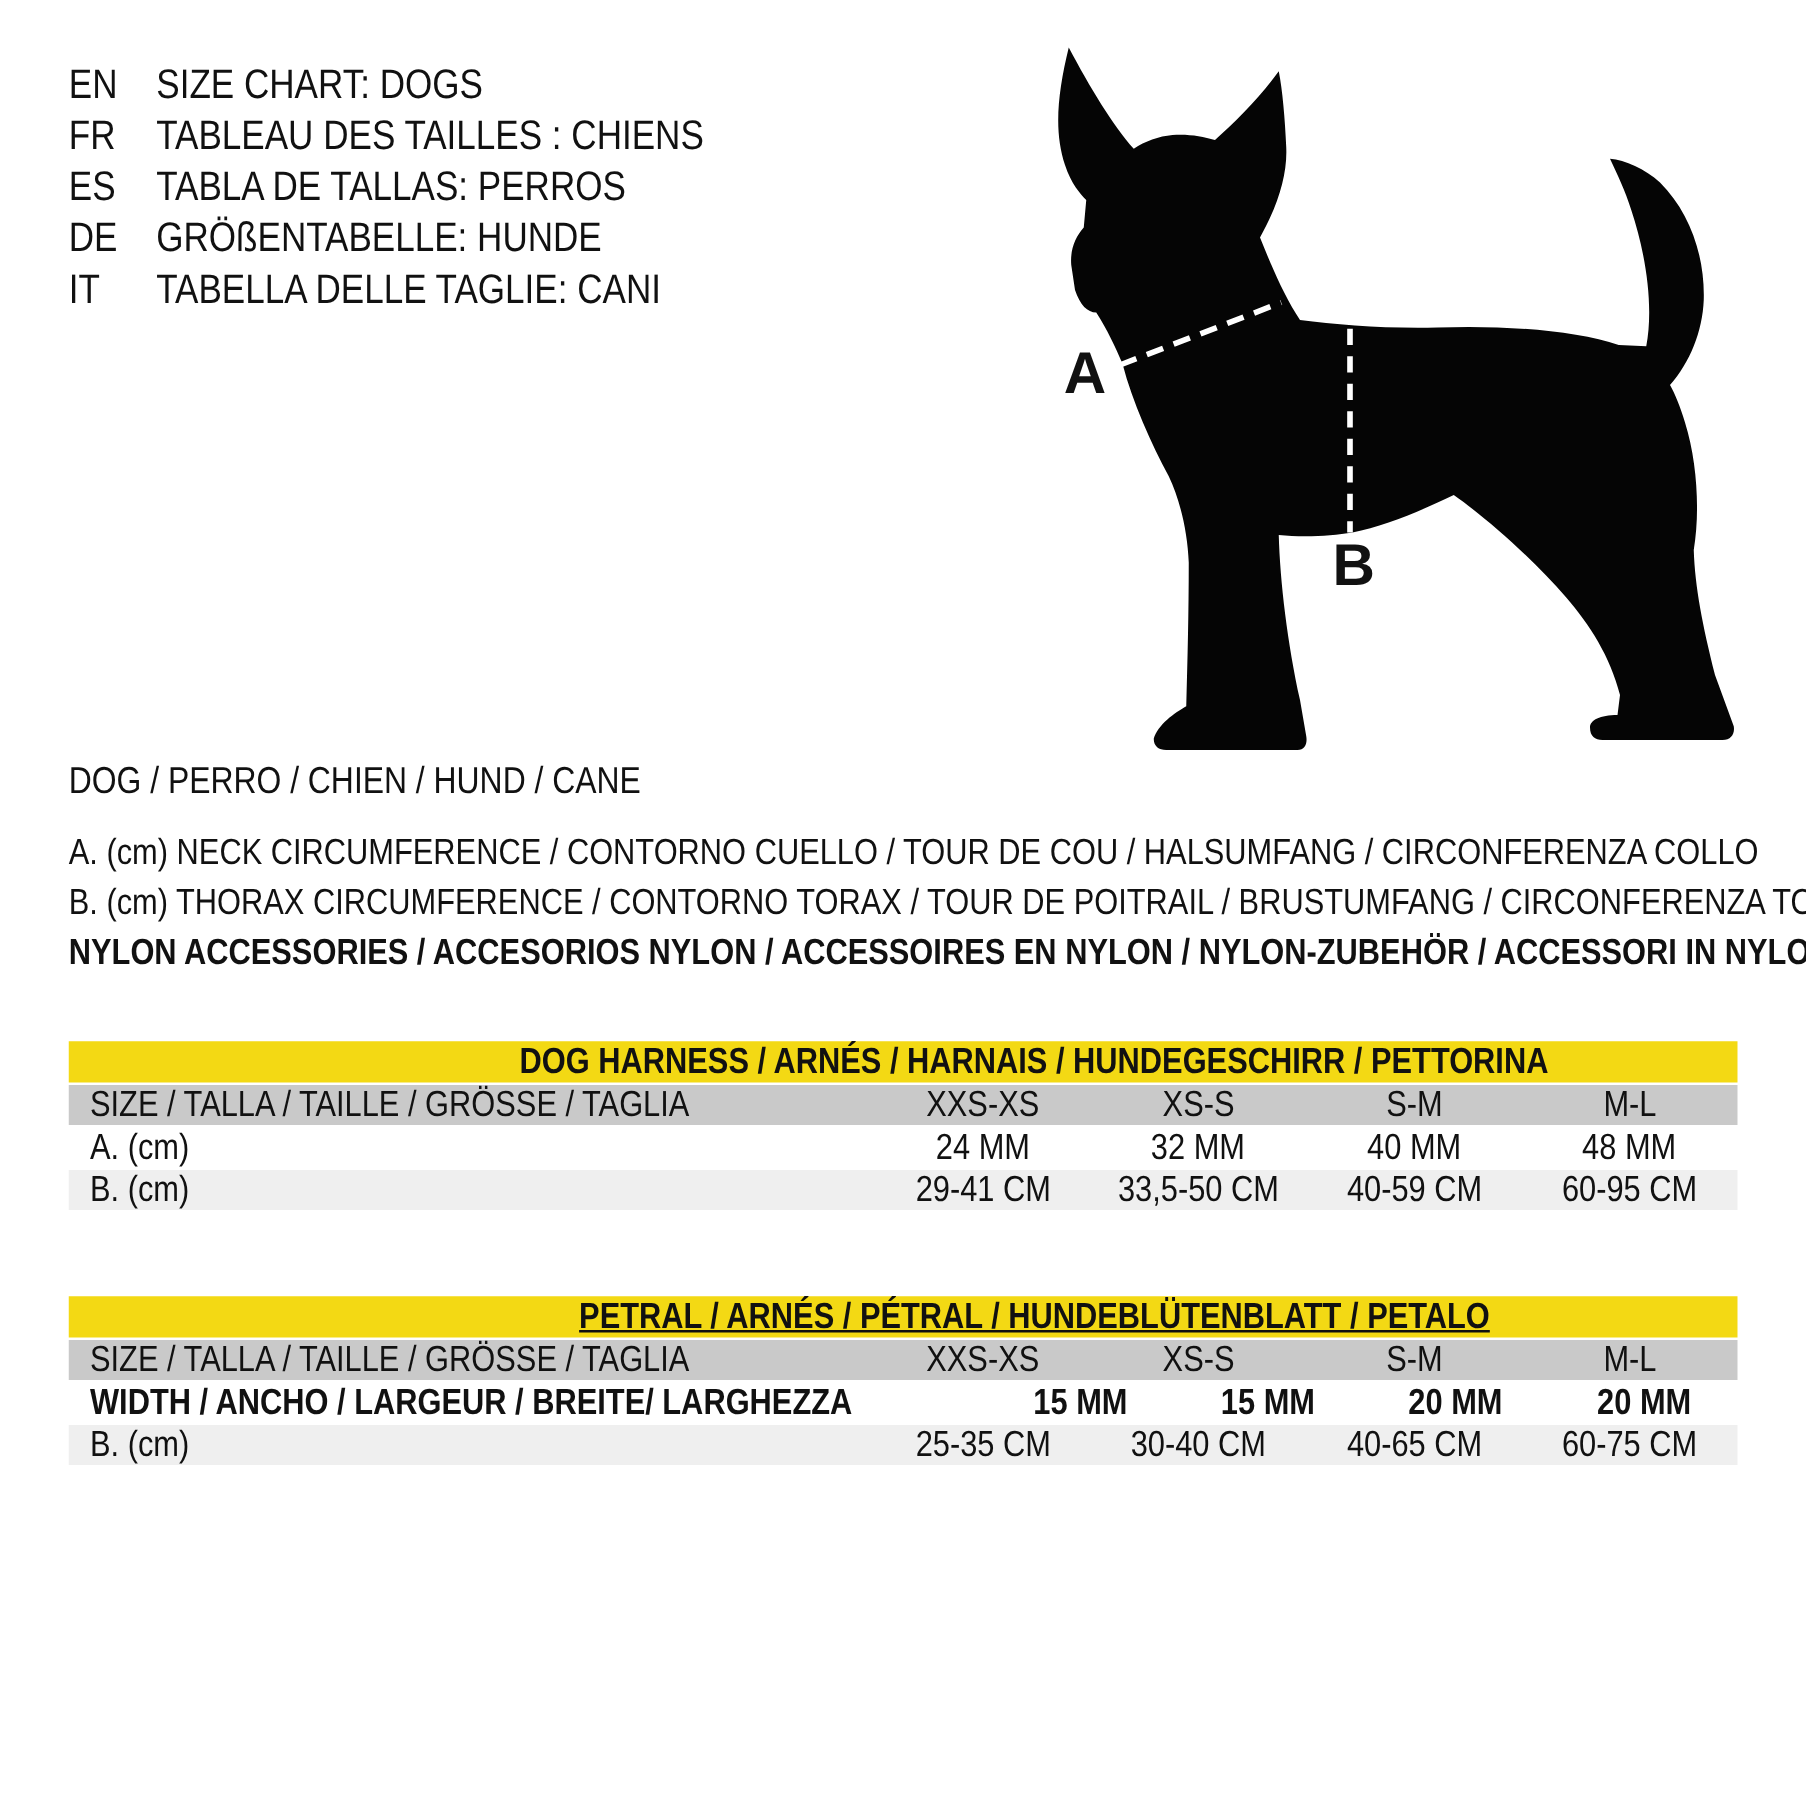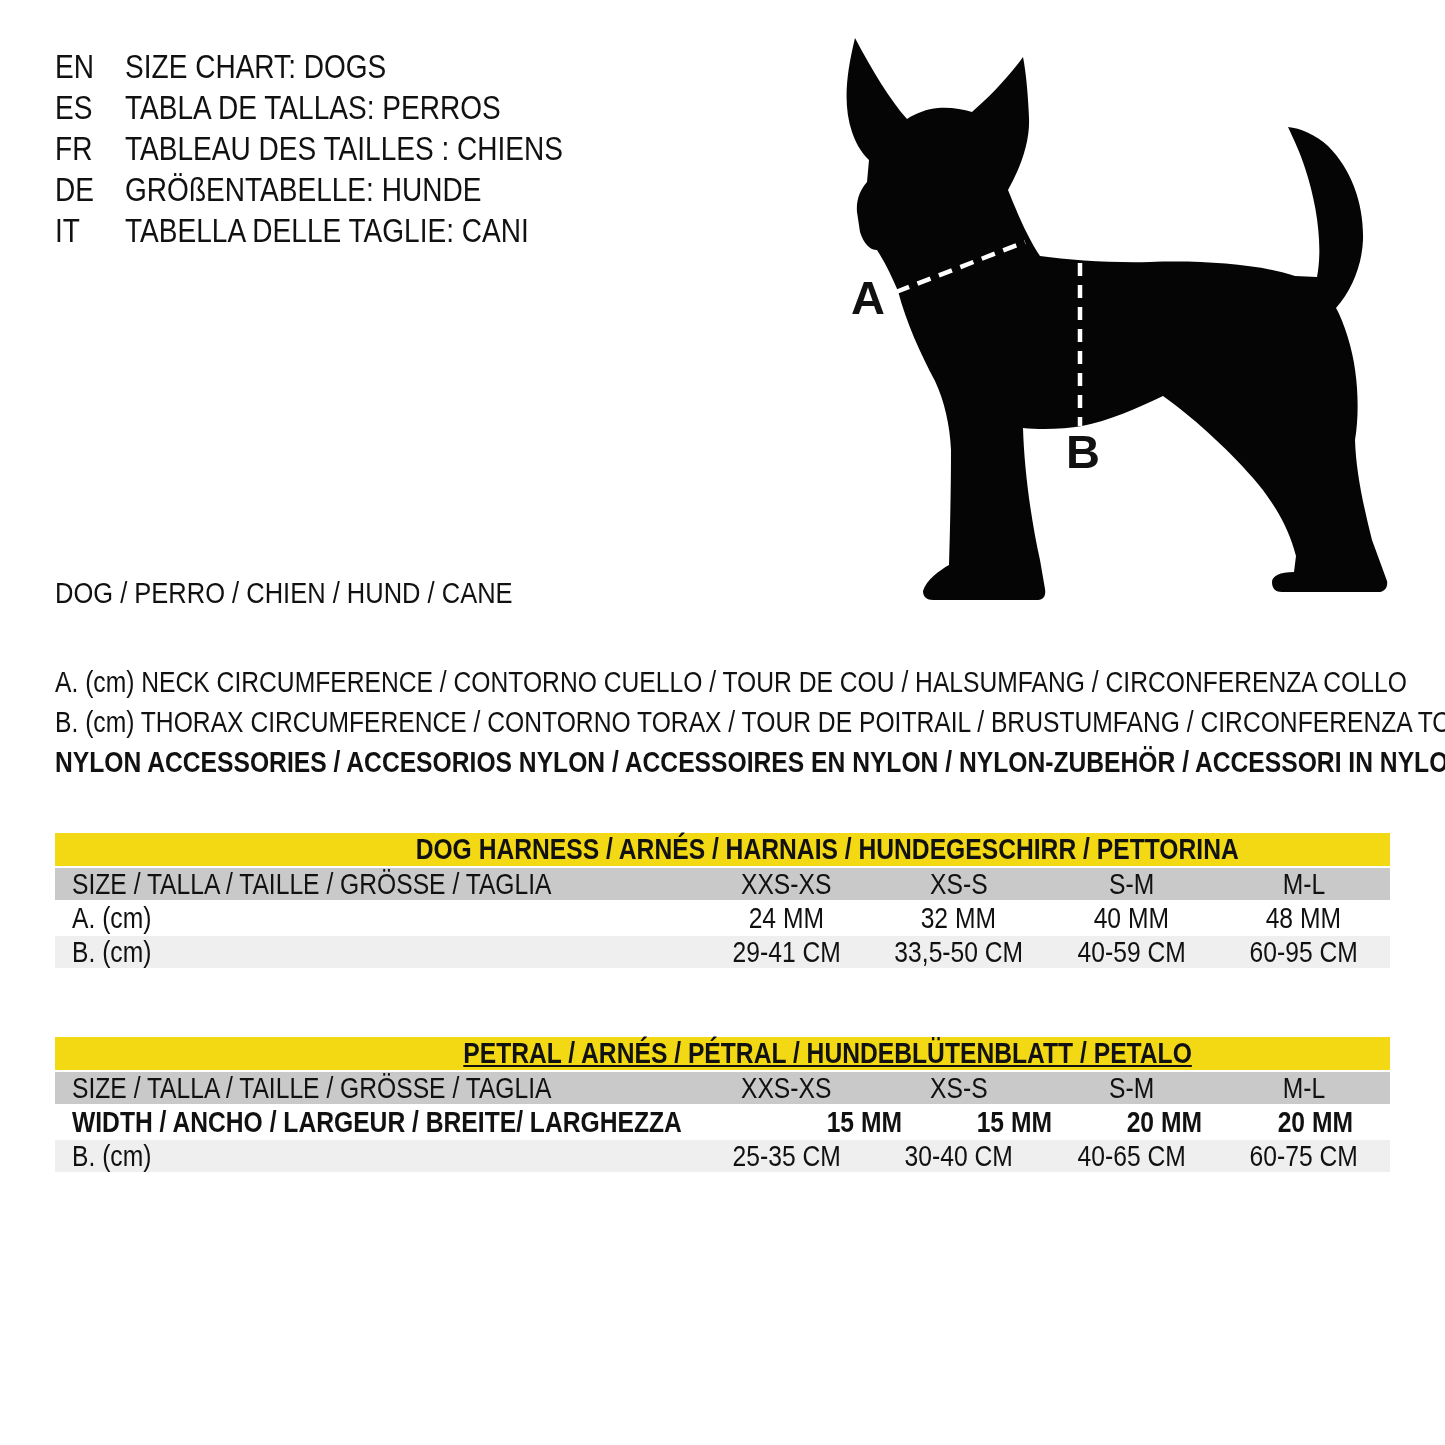--- a/index.html
+++ b/index.html
@@ -12,21 +12,21 @@
   .cx{display:inline-block;transform:scaleX(0.85);transform-origin:0 50%;white-space:nowrap;}
   .cxc{display:inline-block;transform:scaleX(0.85);transform-origin:50% 50%;white-space:nowrap;}
 
   
   .lang-list{position:absolute;left:55px;top:46px;}
   .lang-row{display:flex;height:41px;align-items:center;font-size:33px;letter-spacing:0;}
   .lang-code{flex:0 0 70px;}
   
   .dog-wrap{position:absolute;left:830px;top:20px;width:565px;height:600px;}
   
-  .dog-caption{position:absolute;left:55px;top:576px;font-size:30px;}
+  .dog-caption{position:absolute;left:55px;top:608px;font-size:30px;}
   
   .notes{position:absolute;left:55px;top:662px;font-size:29px;line-height:40px;}
   .notes .bold{font-weight:bold;}
   
   .sizes-table{position:absolute;left:55px;width:1335px;}
   .t1{top:833px;}
   .t2{top:1037px;}
   .t-head{height:33px;margin-bottom:2px;display:flex;align-items:flex-end;justify-content:center;
           padding-left:210px;box-sizing:border-box;font-weight:bold;font-size:29px;}
   .t-row{height:32px;margin-bottom:2px;display:flex;align-items:flex-start;font-size:29px;}
@@ -35,26 +35,26 @@
 </style>
 </head>
 <body>
 
 <div class="lang-list">
   <div class="lang-row">
     <span class="lang-code"><span class="cx">EN</span></span>
     <span class="cx">SIZE CHART: DOGS</span>
   </div>
   <div class="lang-row">
+    <span class="lang-code"><span class="cx">FR</span></span>
+    <span class="cx">TABLEAU DES TAILLES : CHIENS</span>
+  </div>
+  <div class="lang-row">
     <span class="lang-code"><span class="cx">ES</span></span>
     <span class="cx">TABLA DE TALLAS: PERROS</span>
-  </div>
-  <div class="lang-row">
-    <span class="lang-code"><span class="cx">FR</span></span>
-    <span class="cx">TABLEAU DES TAILLES : CHIENS</span>
   </div>
   <div class="lang-row">
     <span class="lang-code"><span class="cx">DE</span></span>
     <span class="cx">GRÖßENTABELLE: HUNDE</span>
   </div>
   <div class="lang-row">
     <span class="lang-code"><span class="cx">IT</span></span>
     <span class="cx">TABELLA DELLE TAGLIE: CANI</span>
   </div>
 </div>

